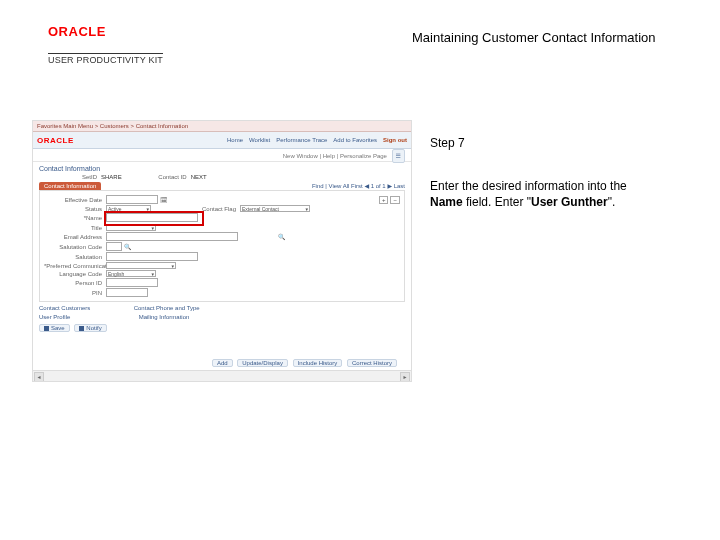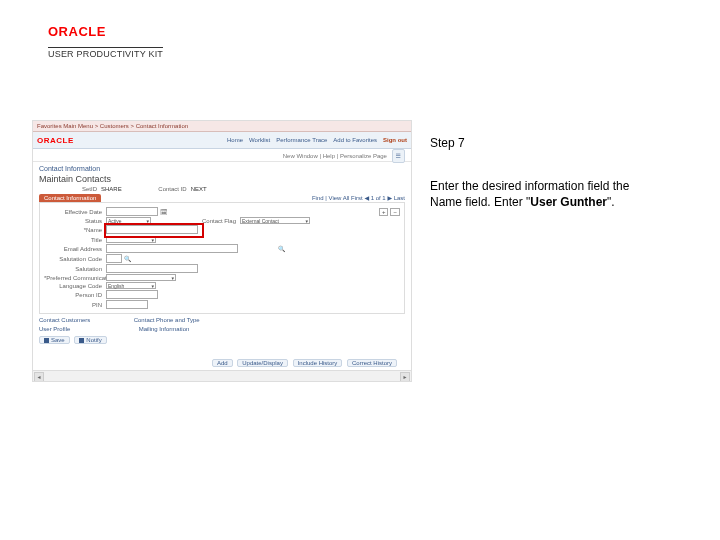--- a/index.html
+++ b/index.html
@@ -24,21 +24,21 @@
   .logo-block .brand {
     color: #f80000;
     font-weight: bold;
     font-size: 13px;
     letter-spacing: 0.5px;
   }
   .logo-block .sub {
     font-size: 9px;
     color: #333;
     border-top: 1px solid #333;
-    margin-top: 8px;
+    margin-top: 14px;
     padding-top: 1px;
     letter-spacing: 0.2px;
   }
   .doc-title {
     position: absolute;
     left: 412px;
     top: 30px;
     font-size: 13px;
     color: #000;
   }
@@ -51,21 +51,21 @@
   }
   .instruction {
     position: absolute;
     left: 430px;
     top: 178px;
     width: 220px;
     font-size: 12px;
     color: #000;
     line-height: 1.35;
   }
-  .instruction b { font-weight: normal; text-align: center; }
+  .instruction b { font-weight: bold; text-align: center; }
   .instruction .quoted { font-weight: bold; }
 
   
   .shot {
     position: absolute;
     left: 32px;
     top: 120px;
     width: 378px;
     height: 260px;
     border: 1px solid #ddd;
@@ -271,25 +271,26 @@
 </head>
 <body>
 
 <div class="page">
 
   <div class="logo-block">
     <div class="brand">ORACLE</div>
     <div class="sub">USER PRODUCTIVITY KIT</div>
   </div>
 
+  <div class="doc-title">Maintaining Customer Contact Information</div>
 
   <div class="step-label">Step 7</div>
 
   <div class="instruction">
-    <span>Enter the desired information field the </span><b>Name</b><span> field. Enter "</span><span class="quoted">User Gunther</span><span>".</span>
+    <span>Enter the desired information into the </span><b>Name</b><span> field. Enter "</span><span class="quoted">User Gunther</span><span>".</span>
   </div>
 
   <div class="shot">
 
     <div class="bar-red">Favorites   Main Menu &gt; Customers &gt; Contact Information</div>
 
     <div class="bar-top">
       <span class="brand-small">ORACLE</span>
       <span class="crumbs"></span>
       <span class="nav-right">
@@ -301,21 +302,20 @@
       </span>
     </div>
 
     <div class="subbar">
       <span>New Window | Help | Personalize Page</span>
       <span class="btn">☰</span>
     </div>
 
     <div class="region">
       <div class="group-title">Contact Information</div>
-      <div class="page-title">Maintain Contacts</div>
 
       <div class="row">
         <span class="lbl">SetID</span>
         <span class="val">SHARE</span>
         <span style="width:20px"></span>
         <span class="lbl" style="width:45px">Contact ID</span>
         <span class="val">NEXT</span>
       </div>
 
       <div style="margin-top:2px">

